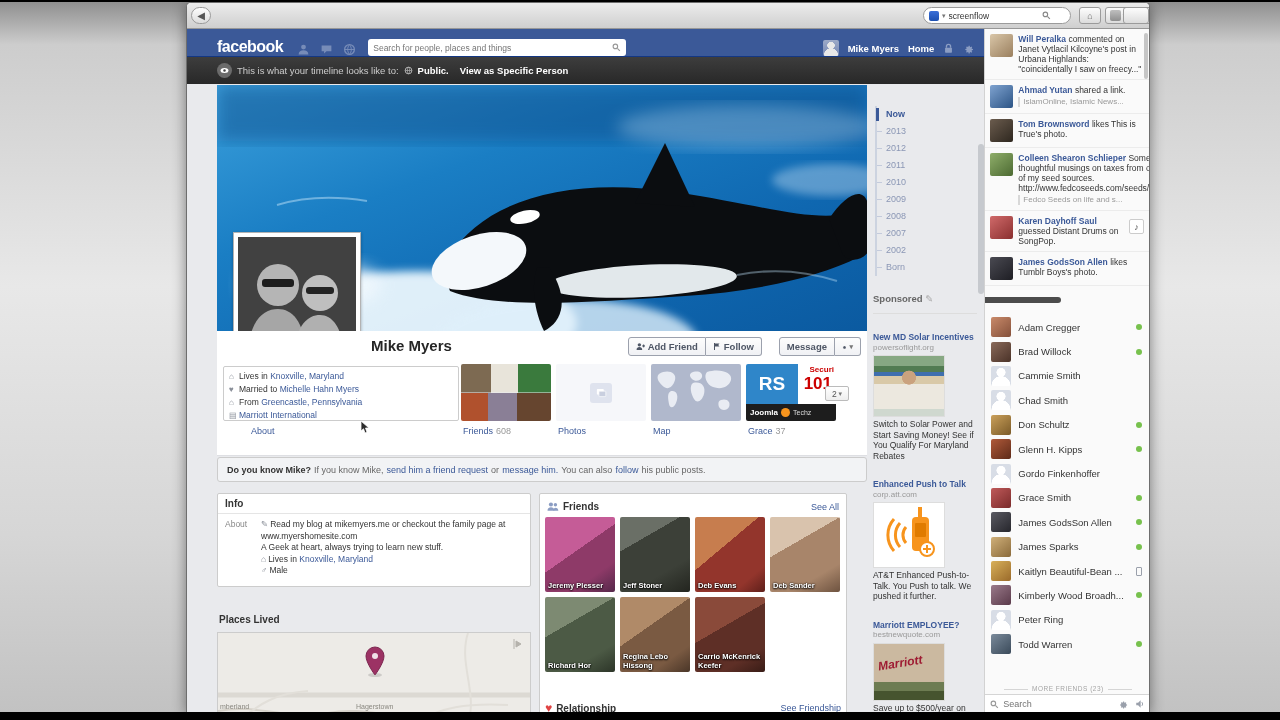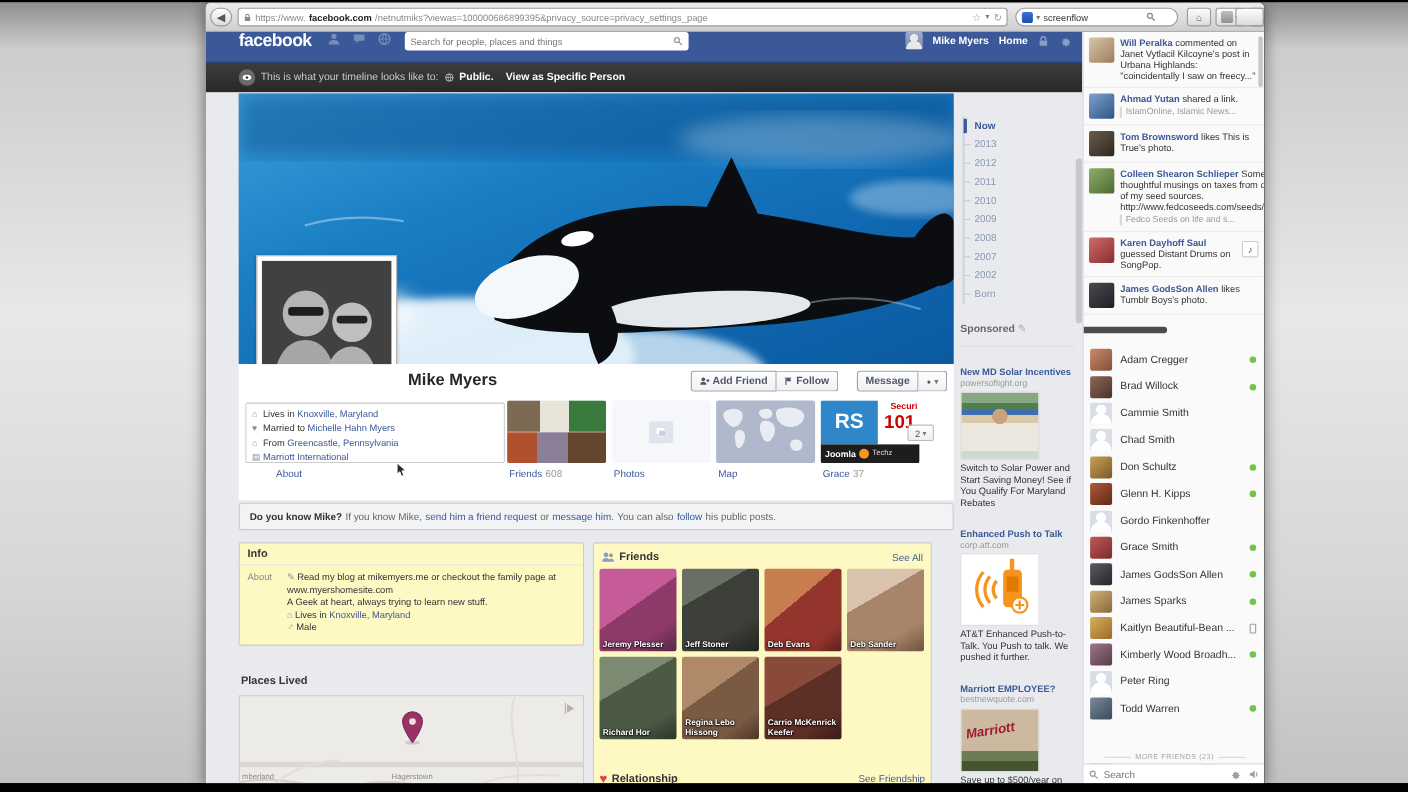--- a/index.html
+++ b/index.html
@@ -34,21 +34,21 @@
   .ext{width:26px}
   .ext .blk{width:11px;height:11px;border-radius:2px;margin-right:2px}
 
   
   #viewport{position:relative;height:684px;display:flex;background:#e9eaed}
   #fb-main{position:relative;width:799px;height:684px;overflow:hidden}
   #fb-sidebar{position:relative;width:165px;height:684px;background:#fafafa;border-left:1px solid #d2d2d2;overflow:hidden}
 
   
   #navbar{position:relative;height:28px;background:#3b5998;border-bottom:1px solid #133783;
-    display:flex;align-items:flex-start;color:#fff}
+    display:flex;align-items:flex-end;color:#fff}
   #fb-logo{font-size:16px;font-weight:bold;letter-spacing:-.5px;margin-left:30px}
   .nav-icos{display:flex;gap:10px;margin-left:14px}
   .nav-icos svg{opacity:.75}
   #nav-search{margin-left:12px;width:258px;height:17px;background:#fff;border-radius:3px;
     display:flex;align-items:center;padding:0 5px;font-size:8.5px;color:#999}
   #nav-search input{border:none;outline:none;background:transparent;font:inherit;flex:1;color:#333}
   #nav-right{margin-left:auto;margin-right:10px;display:flex;align-items:center;gap:9px;font-size:9.5px;font-weight:bold}
   #nav-avatar{width:16px;height:16px;border-radius:2px;
     background:radial-gradient(circle at 50% 34%,#e8e8e8 0 27%,transparent 29%),
     radial-gradient(circle at 50% 95%,#e8e8e8 0 40%,transparent 42%),linear-gradient(#9daac8,#7688b4)}
@@ -106,21 +106,21 @@
   .joomla-strip .tz{color:#ddd;font-weight:normal;font-size:7px}
   #more-box{position:absolute;left:608px;top:55px;width:24px;height:15px;border:1px solid #bbb;border-radius:2px;
     background:linear-gradient(#fff,#eee);font-size:8.5px;color:#555;display:flex;align-items:center;justify-content:center;gap:2px}
 
   #know{position:absolute;left:0;top:373px;width:650px;height:25px;background:#f2f3f5;border:1px solid #ccc;
     border-radius:3px;display:flex;align-items:center;padding:0 9px;font-size:9px;color:#666;gap:3px;white-space:nowrap}
   #know b{color:#333}
 
   #leftcol{position:absolute;left:0;top:409px;width:314px}
   #rightcol{position:absolute;left:322px;top:409px;width:308px}
-  .card{background:#fef9c3;border:1px solid #ccc;border-radius:2px}
+  .card{background:#ffffff;border:1px solid #ccc;border-radius:2px}
   #info-card{height:94px}
   #info-card .hd{font-size:10px;font-weight:bold;color:#333;padding:4px 7px;border-bottom:1px solid #e5e5e5}
   #info-card .bd{display:flex;padding:5px 7px;font-size:8.5px;line-height:11.5px;color:#333}
   #info-card .lbl{width:36px;color:#888;flex:0 0 auto}
   #info-card .ic{color:#8a8f99;margin-right:2px}
   #places-title{position:absolute;top:121px;left:2px;font-size:10px;font-weight:bold;color:#333}
   #places-map{position:absolute;top:139px;left:0;width:314px;height:90px;border:1px solid #ccc;background:#edebe7;overflow:hidden}
 
   #friends-card{height:230px;padding:5px;position:relative}
   #friends-card .hd{display:flex;align-items:center;font-size:10px;font-weight:bold;color:#333;gap:4px;padding:2px 2px 5px}
@@ -186,34 +186,20 @@
 <body>
 
 <div id="frame">
   <div id="bar-top"></div>
   <div id="desktop"></div>
 
   <div id="browser">
 
     <div id="toolbar">
       <div id="back-btn" class="tb-btn">◀</div>
-      <div id="urlbar">
-        <svg width="8" height="10" viewBox="0 0 16 16">
-            <rect x="3" y="7" width="10" height="7" rx="1" fill="#8a8a8a"></rect>
-            <path d="M5 7V5a3 3 0 016 0v2" fill="none" stroke="#8a8a8a" stroke-width="2"></path>
-          </svg>
-        <span>https://www.</span>
-          <span class="domain">facebook.com</span>
-          <span>/netnutmiks?viewas=100000686899395&amp;privacy_source=privacy_settings_page</span>
-        <span class="url-right">
-          <span>☆</span>
-          <span class="caret">▾</span>
-          <span>↻</span>
-        </span>
-      </div>
       <div id="searchbar">
         <span class="engine-ico"></span>
         <span class="caret">▾</span>
         <input value="screenflow" style="">
         <svg width="9" height="9" viewBox="0 0 16 16">
             <circle cx="6" cy="6" r="4" fill="none" stroke="#888" stroke-width="2"></circle>
             <line x1="9.5" y1="9.5" x2="14" y2="14" stroke="#888" stroke-width="2"></line>
           </svg>
       </div>
       <div class="tb-btn" style="left:892px;width:22px">⌂</div>

